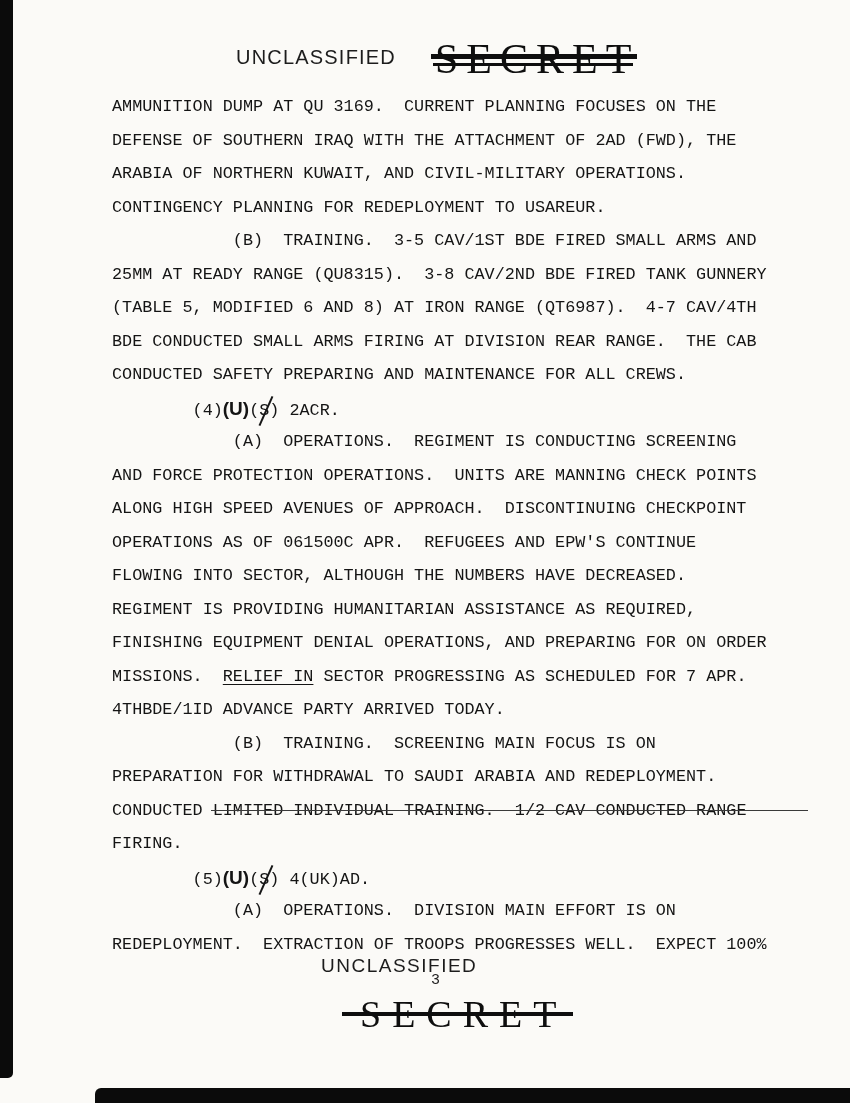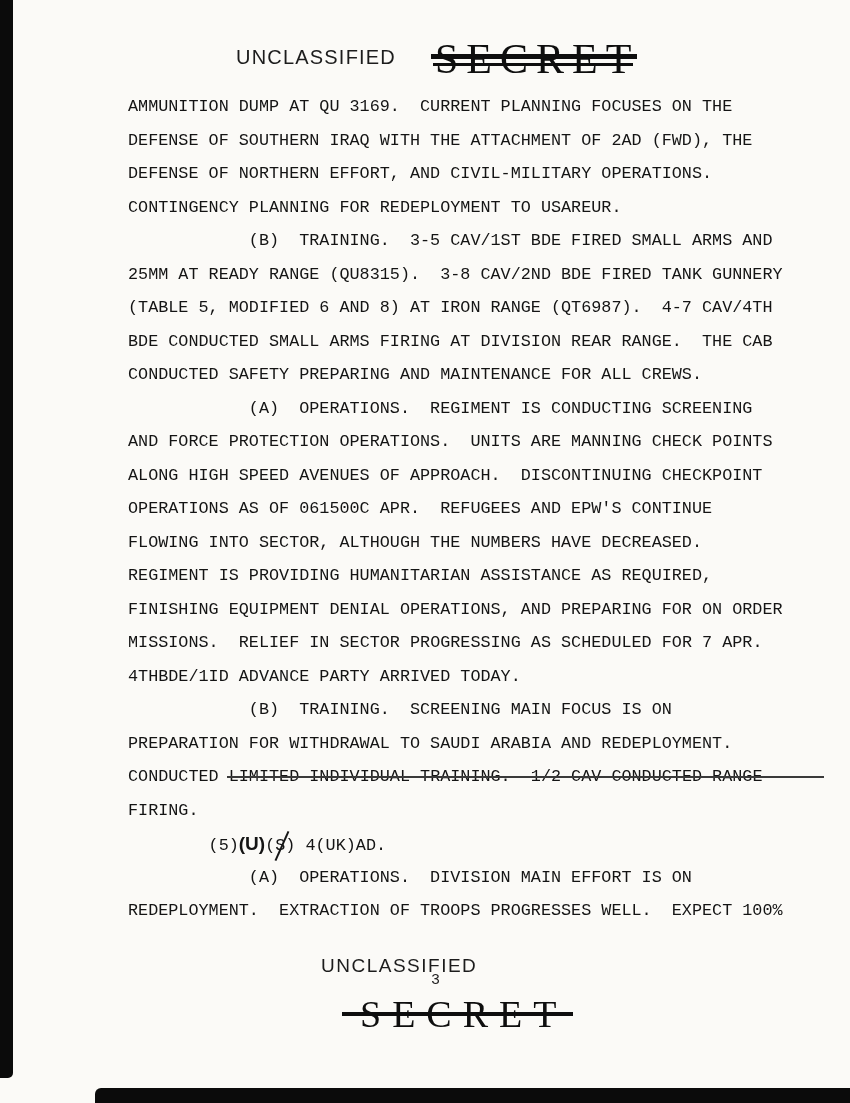--- a/index.html
+++ b/index.html
@@ -48,41 +48,41 @@
     position:absolute; left:321px; top:955px;
     font-family:"Liberation Sans", sans-serif;
     font-size:19px; letter-spacing:1.5px; color:#1c1c1c;
   }
   .ftr-page-number {
     position:absolute; left:431px; top:972px;
     font-size:15px; color:#1c1c1c;
   }
   
   .doc-lines {
-    position:absolute; left:128px; top:90px;
+    position:absolute; left:112px; top:90px;
   }
   .doc-line {
     white-space:pre;
     font-size:16.8px;
     line-height:33.5px;
     height:33.5px;
     color:#141414;
   }
   .doc-line span { white-space:pre; }
   .hand {
     font-family:"Liberation Sans", sans-serif;
     font-weight:700; font-size:19px;
   }
   .slashed { position:relative; display:inline-block; }
   .slashed::after {
     content:""; position:absolute;
     left:52%; top:1px; height:95%; width:2px;
     background:#161616; transform:rotate(24deg);
   }
-  .u { text-underline-offset:3px; }
+  .u { text-decoration:underline; text-underline-offset:3px; }
   .struck { position:relative; }
   .struck::after {
     content:""; position:absolute;
     left:-2px; right:-62px; top:9px; height:1.6px;
     background:#3a3a3a;
   }
 </style>
 </head>
 <body>
 
@@ -95,27 +95,28 @@
 
   <div class="secret-stamp secret-top">
     <span>SECRET</span>
     <i class="bar b1"></i>
     <i class="bar b2"></i>
   </div>
 
   <div class="doc-lines">
       <div class="doc-line"><span>AMMUNITION DUMP AT QU 3169.  CURRENT PLANNING FOCUSES ON THE</span></div>
       <div class="doc-line"><span>DEFENSE OF SOUTHERN IRAQ WITH THE ATTACHMENT OF 2AD (FWD), THE</span></div>
-      <div class="doc-line"><span>DEFENSE OF NORTHERN EFFORT, AND CIVIL-MILITARY OPERATIONS.</span></div>
+      <div class="doc-line"><span>ARABIA OF NORTHERN KUWAIT, AND CIVIL-MILITARY OPERATIONS.</span></div>
       <div class="doc-line"><span>CONTINGENCY PLANNING FOR REDEPLOYMENT TO USAREUR.</span></div>
       <div class="doc-line"><span>            (B)  TRAINING.  3-5 CAV/1ST BDE FIRED SMALL ARMS AND</span></div>
       <div class="doc-line"><span>25MM AT READY RANGE (QU8315).  3-8 CAV/2ND BDE FIRED TANK GUNNERY</span></div>
       <div class="doc-line"><span>(TABLE 5, MODIFIED 6 AND 8) AT IRON RANGE (QT6987).  4-7 CAV/4TH</span></div>
       <div class="doc-line"><span>BDE CONDUCTED SMALL ARMS FIRING AT DIVISION REAR RANGE.  THE CAB</span></div>
       <div class="doc-line"><span>CONDUCTED SAFETY PREPARING AND MAINTENANCE FOR ALL CREWS.</span></div>
+      <div class="doc-line"><span>        (4)</span><span class="hand">(U)</span><span class="slashed">(S)</span><span> 2ACR.</span></div>
       <div class="doc-line"><span>            (A)  OPERATIONS.  REGIMENT IS CONDUCTING SCREENING</span></div>
       <div class="doc-line"><span>AND FORCE PROTECTION OPERATIONS.  UNITS ARE MANNING CHECK POINTS</span></div>
       <div class="doc-line"><span>ALONG HIGH SPEED AVENUES OF APPROACH.  DISCONTINUING CHECKPOINT</span></div>
       <div class="doc-line"><span>OPERATIONS AS OF 061500C APR.  REFUGEES AND EPW'S CONTINUE</span></div>
       <div class="doc-line"><span>FLOWING INTO SECTOR, ALTHOUGH THE NUMBERS HAVE DECREASED.</span></div>
       <div class="doc-line"><span>REGIMENT IS PROVIDING HUMANITARIAN ASSISTANCE AS REQUIRED,</span></div>
       <div class="doc-line"><span>FINISHING EQUIPMENT DENIAL OPERATIONS, AND PREPARING FOR ON ORDER</span></div>
       <div class="doc-line"><span>MISSIONS.  </span><span class="u">RELIEF IN</span><span> SECTOR PROGRESSING AS SCHEDULED FOR 7 APR.</span></div>
       <div class="doc-line"><span>4THBDE/1ID ADVANCE PARTY ARRIVED TODAY.</span></div>
       <div class="doc-line"><span>            (B)  TRAINING.  SCREENING MAIN FOCUS IS ON</span></div>

